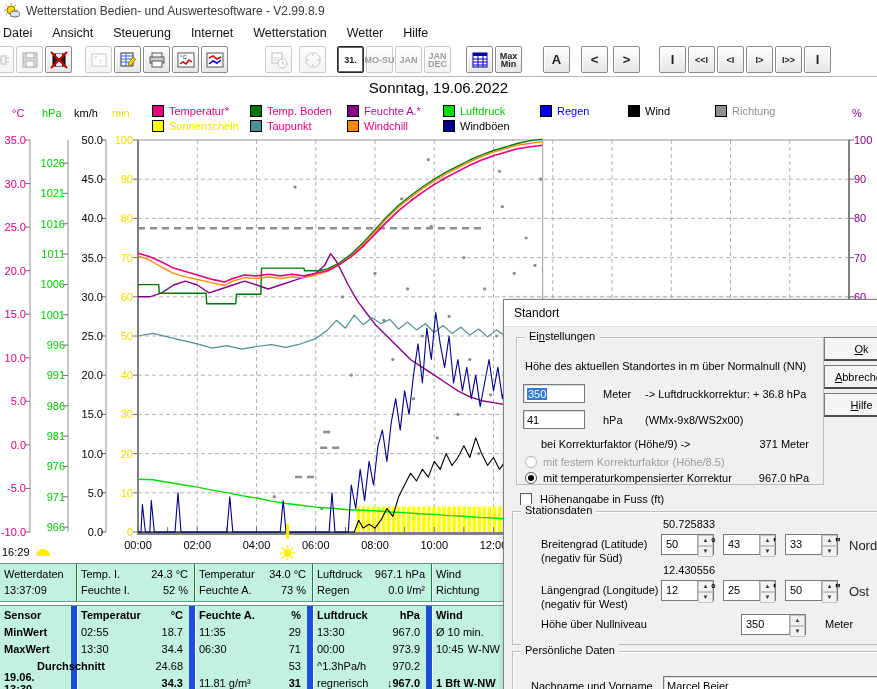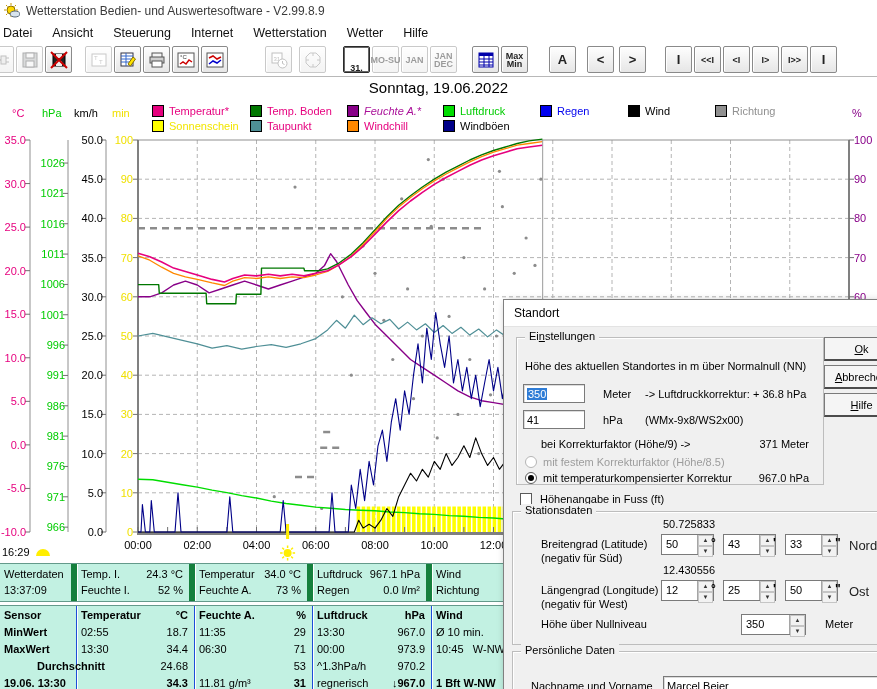--- a/index.html
+++ b/index.html
@@ -24,23 +24,23 @@
   .heading{position:absolute;left:0;top:79px;width:877px;text-align:center;font-size:15px;color:#000;z-index:2;}
   #legend{position:absolute;left:0;top:105px;width:877px;height:32px;z-index:2;}
   .lgi{position:absolute;display:flex;align-items:center;font-size:11px;white-space:nowrap;}
   .lgi .sw{width:10px;height:10px;border:1px solid #000;margin-right:5px;display:inline-block;}
   .lgi b{font-weight:normal;}
   .blt{position:absolute;left:2px;top:546px;font-size:11px;color:#000;z-index:2;display:flex;align-items:center;}
   .sunset{width:14px;height:7px;background:#ffee00;border-radius:8px 8px 0 0;margin-left:6px;display:inline-block;}
   #plot{position:absolute;left:0;top:0;z-index:1;pointer-events:none;}
   
   .trow{position:absolute;left:0;display:flex;background:#c2f1e2;border-top:1px solid #649a8b;border-bottom:1px solid #649a8b;z-index:3;font-size:11px;color:#000;}
-  .ccell{border-right:6px solid #15803d;box-shadow:1px 0 0 #fff;padding:2px 6px 0 4px;box-sizing:border-box;}
+  .ccell{border-right:1px solid #15803d;box-shadow:1px 0 0 #fff;padding:2px 6px 0 4px;box-sizing:border-box;}
   .cline{display:flex;justify-content:space-between;height:16px;line-height:16px;}
-  .scell{border-right:1px solid #1d4ed8;box-shadow:1px 0 0 #fff;padding:0 6px 0 4px;box-sizing:border-box;display:flex;justify-content:space-between;align-items:center;height:17px;}
+  .scell{border-right:6px solid #1d4ed8;box-shadow:1px 0 0 #fff;padding:0 6px 0 4px;box-sizing:border-box;display:flex;justify-content:space-between;align-items:center;height:17px;}
   .srow{display:flex;}
   .bld{font-weight:bold;}
   
   .dialog{position:absolute;left:503px;top:299px;width:400px;height:420px;background:#f0f0f0;border:1px solid #808080;box-shadow:3px 3px 8px rgba(0,0,0,.35);z-index:20;font-size:11px;color:#000;}
   .dtitle{height:26px;background:#fff;border-bottom:1px solid #e3e3e3;display:flex;align-items:center;padding-left:10px;font-size:12px;color:#000;}
   .dbody{position:relative;width:100%;height:calc(100% - 27px);}
   .grp{position:absolute;border:1px solid #bdbdbd;box-shadow:inset 1px 1px 0 #fff;}
   .grp .glab{position:absolute;top:-8px;left:8px;background:#f0f0f0;padding:0 4px;font-size:11px;}
   .lbl{position:absolute;white-space:nowrap;}
   .rt{text-align:right;}
@@ -453,21 +453,21 @@
         </span>
       </button>
       <button class="tb dis" style="margin-left: 6px;">
         <span style="display: flex;">
           <svg width="18" height="18" viewBox="0 0 18 18">
             <path d="M6 2h6l4 4v6l-4 4H6l-4-4V6z" fill="none" stroke="#888"></path>
             <path d="M9 2v3M9 13v3M2 9h3M13 9h3" stroke="#888"></path>
           </svg>
         </span>
       </button>
-      <button class="tb act" style="margin-left: 16px; align-items: flex-end;">
+      <button class="tb act" style="margin-left: 10px;">
         <span class="tlab">31.</span>
       </button>
       <button class="tb dis">
         <span class="tlab">MO-SU</span>
       </button>
       <button class="tb dis">
         <span class="tlab">JAN</span>
       </button>
       <button class="tb dis">
         <span class="tlab">JAN<br>DEC</span>
@@ -518,21 +518,21 @@
       <span class="lgi" style="left: 152px; top: 0px;">
         <i class="sw" style="background: rgb(230, 0, 126);"></i>
         <b style="color: rgb(230, 0, 126);">Temperatur*</b>
       </span>
       <span class="lgi" style="left: 250px; top: 0px;">
         <i class="sw" style="background: rgb(0, 119, 0);"></i>
         <b style="color: rgb(230, 0, 126);">Temp. Boden</b>
       </span>
       <span class="lgi" style="left: 347px; top: 0px;">
         <i class="sw" style="background: rgb(136, 0, 136);"></i>
-        <b style="color: rgb(170, 17, 153); font-style: italic;">Feuchte A.*</b>
+        <b style="color: rgb(170, 17, 153);">Feuchte A.*</b>
       </span>
       <span class="lgi" style="left: 443px; top: 0px;">
         <i class="sw" style="background: rgb(0, 221, 0);"></i>
         <b style="color: rgb(0, 204, 0);">Luftdruck</b>
       </span>
       <span class="lgi" style="left: 540px; top: 0px;">
         <i class="sw" style="background: rgb(0, 0, 238);"></i>
         <b style="color: rgb(0, 0, 238);">Regen</b>
       </span>
       <span class="lgi" style="left: 628px; top: 0px;">

